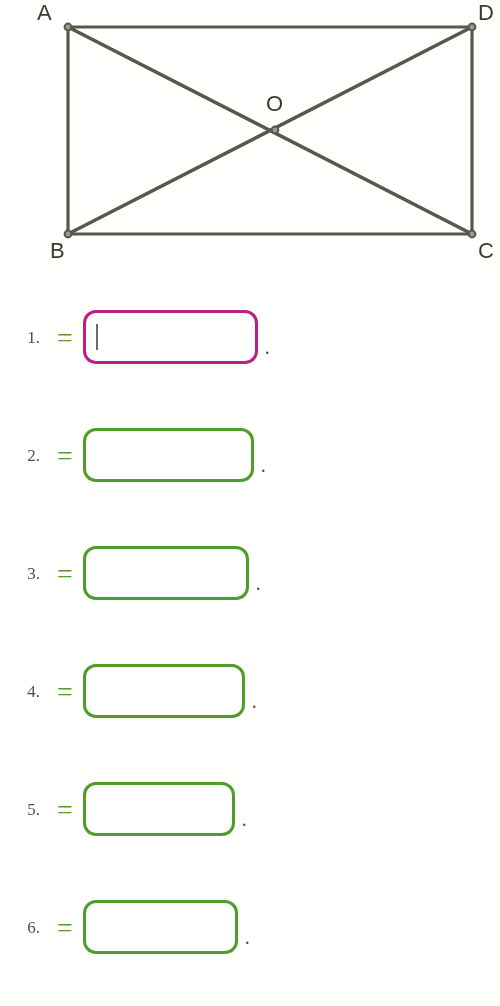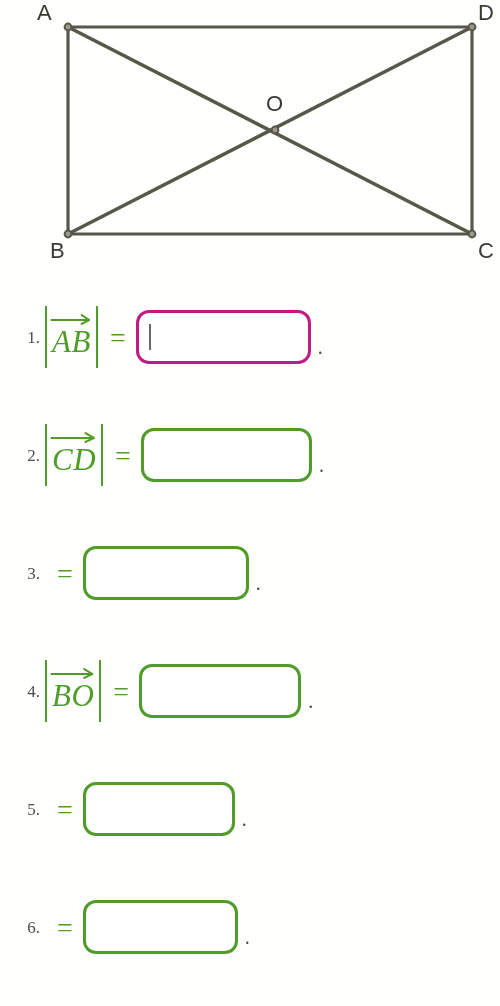--- a/index.html
+++ b/index.html
@@ -166,75 +166,45 @@
       <text x="50" y="258">B</text>
       <text x="478" y="258">C</text>
       <text x="266" y="111">O</text>
     </g>
   </svg>
 </div>
 
 <div id="questions">
     <div class="q-row" style="top: 0px;">
       <div class="q-index">1.</div>
-      <div class="q-expr">
-        <span class="abs-bar"></span>
-        <span class="vec"><span class="arrow">
-            <svg viewBox="0 0 60 12" preserveAspectRatio="none">
-              <line x1="1" y1="7" x2="52" y2="7" stroke="#4f9c28" stroke-width="2"></line>
-              <polyline points="44,2 55,7 44,11" fill="none" stroke="#4f9c28" stroke-width="2" stroke-linecap="round" stroke-linejoin="round"></polyline>
-            </svg>
-          </span><span class="letters">AB</span></span>
-        <span class="abs-bar"></span>
-      </div>
       <div class="q-eq">=</div>
       <div class="q-input active" placeholder="" style="width: 175px;">
         <span class="caret"></span>
         <span style="font-size: 20px; color: rgb(51, 51, 51);"></span>
       </div>
       <div class="q-period">.</div>
     </div>
     <div class="q-row" style="top: 118px;">
       <div class="q-index">2.</div>
-      <div class="q-expr">
-        <span class="abs-bar"></span>
-        <span class="vec"><span class="arrow">
-            <svg viewBox="0 0 60 12" preserveAspectRatio="none">
-              <line x1="1" y1="7" x2="52" y2="7" stroke="#4f9c28" stroke-width="2"></line>
-              <polyline points="44,2 55,7 44,11" fill="none" stroke="#4f9c28" stroke-width="2" stroke-linecap="round" stroke-linejoin="round"></polyline>
-            </svg>
-          </span><span class="letters">CD</span></span>
-        <span class="abs-bar"></span>
-      </div>
       <div class="q-eq">=</div>
       <div class="q-input" placeholder="" style="width: 171px; border-color: rgb(79, 156, 40);">
         <span style="font-size: 20px; color: rgb(51, 51, 51);"></span>
       </div>
       <div class="q-period">.</div>
     </div>
     <div class="q-row" style="top: 236px;">
       <div class="q-index">3.</div>
       <div class="q-eq">=</div>
       <div class="q-input" placeholder="" style="width: 166px; border-color: rgb(79, 156, 40);">
         <span style="font-size: 20px; color: rgb(51, 51, 51);"></span>
       </div>
       <div class="q-period">.</div>
     </div>
     <div class="q-row" style="top: 354px;">
       <div class="q-index">4.</div>
-      <div class="q-expr">
-        <span class="abs-bar"></span>
-        <span class="vec"><span class="arrow">
-            <svg viewBox="0 0 60 12" preserveAspectRatio="none">
-              <line x1="1" y1="7" x2="52" y2="7" stroke="#4f9c28" stroke-width="2"></line>
-              <polyline points="44,2 55,7 44,11" fill="none" stroke="#4f9c28" stroke-width="2" stroke-linecap="round" stroke-linejoin="round"></polyline>
-            </svg>
-          </span><span class="letters">BO</span></span>
-        <span class="abs-bar"></span>
-      </div>
       <div class="q-eq">=</div>
       <div class="q-input" placeholder="" style="width: 162px; border-color: rgb(79, 156, 40);">
         <span style="font-size: 20px; color: rgb(51, 51, 51);"></span>
       </div>
       <div class="q-period">.</div>
     </div>
     <div class="q-row" style="top: 472px;">
       <div class="q-index">5.</div>
       <div class="q-eq">=</div>
       <div class="q-input" placeholder="" style="width: 152px; border-color: rgb(79, 156, 40);">

